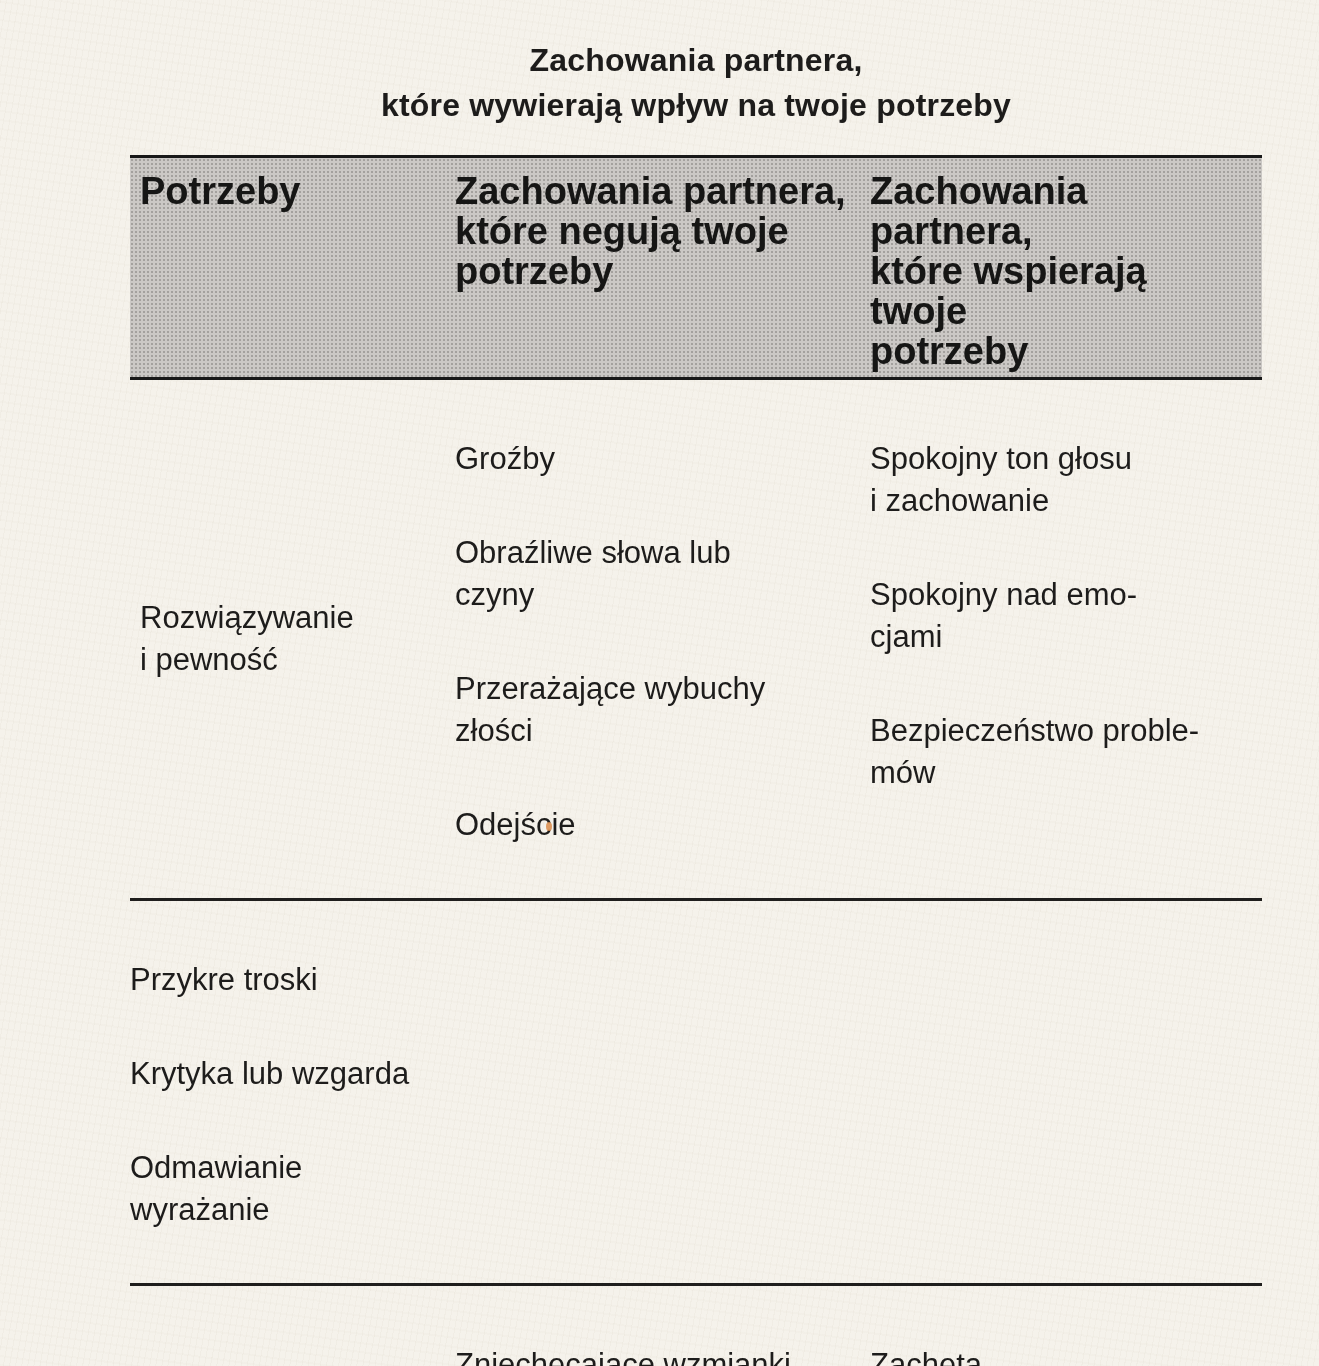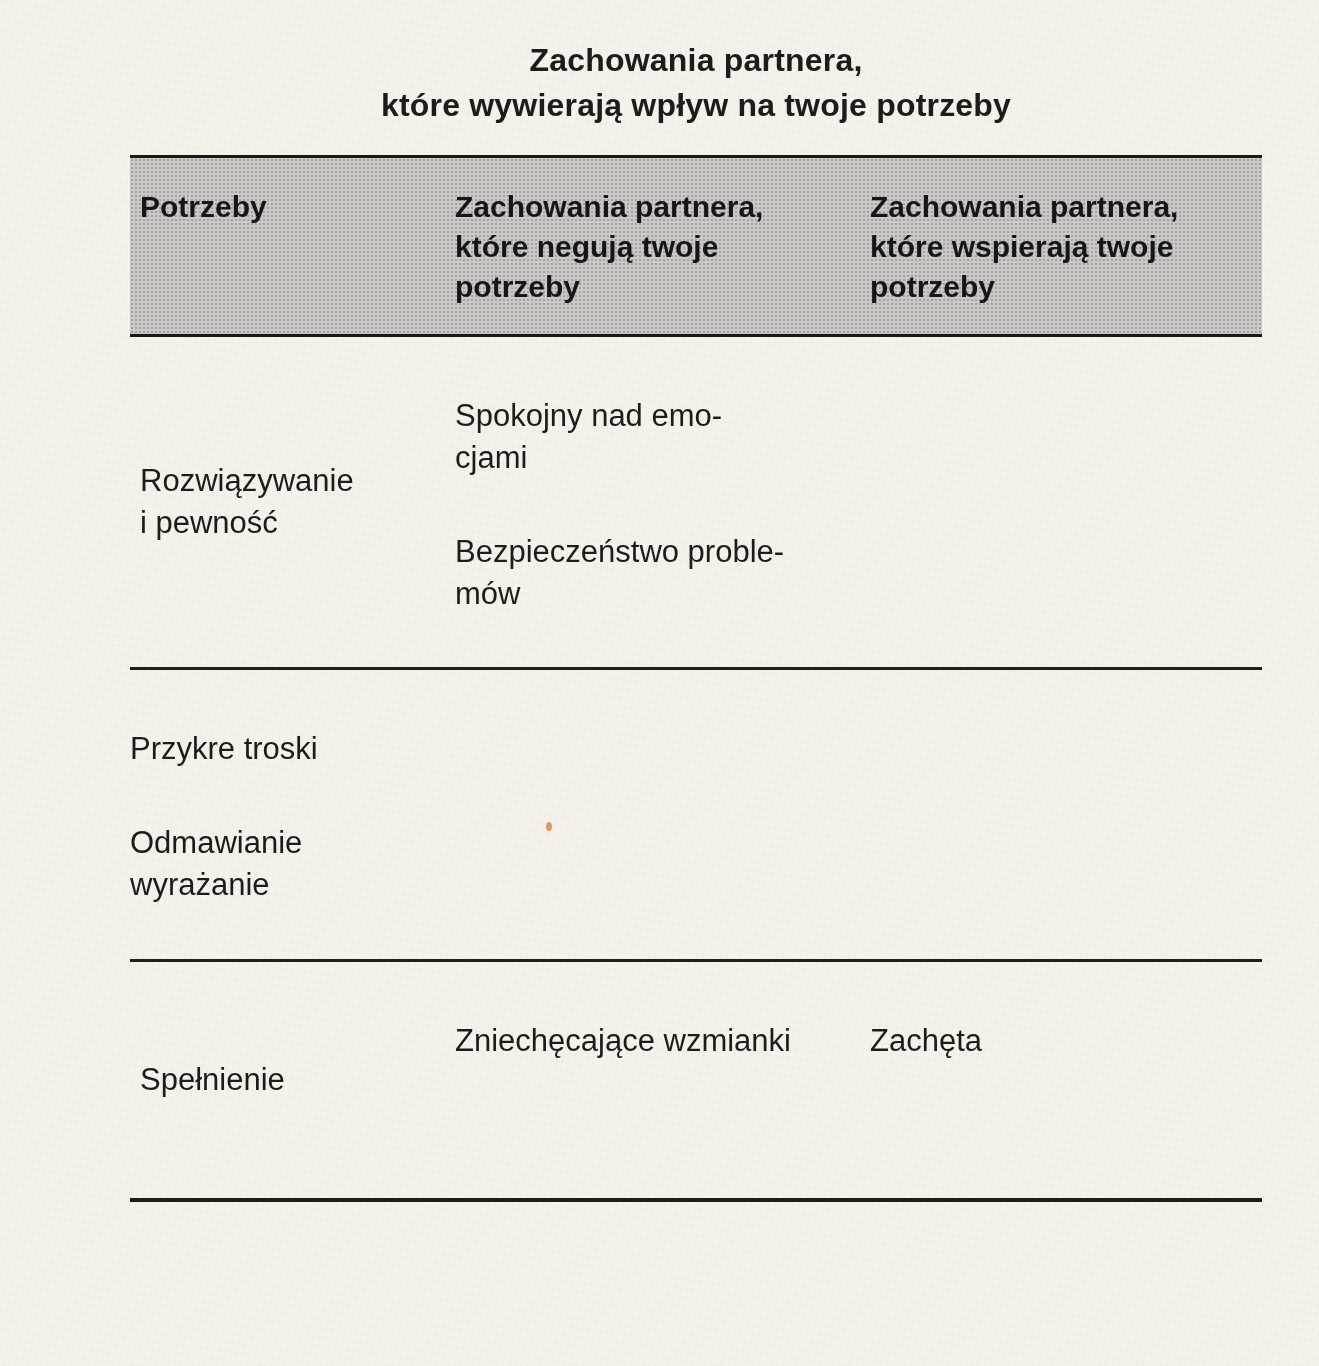--- a/index.html
+++ b/index.html
@@ -39,27 +39,26 @@
     display: grid;
     grid-template-columns: 325px 415px 392px;
     background-color: #cbc8c5;
     background-image: radial-gradient(rgba(72,69,66,0.30) 1px, rgba(0,0,0,0) 1.25px);
     background-size: 4px 4px;
     border-bottom: 3px solid #181818;
     min-height: 144px;
     box-sizing: border-box;
   }
   .th {
-    padding: 13px 10px 27px 0;
-    font-size: 30px;
+    padding: 13px 10px 6px 0;
+    font-size: 38px;
     font-weight: bold;
     line-height: 40px;
     white-space: pre-line;
     color: #161615;
-    margin-top: 16px;
   }
   .th.c1 { padding-left: 10px; }
   .trow {
     display: grid;
     grid-template-columns: 325px 415px 392px;
     border-bottom: 3px solid #1f1e1d;
     box-sizing: border-box;
   }
   .trow:last-child { border-bottom: none; }
   .trow.r1 { min-height: 305px; }
@@ -106,31 +105,42 @@
 które negują twoje
 potrzeby</div>
     <div class="th c3">Zachowania partnera,
 które wspierają twoje
 potrzeby</div>
   </div>
 
   <div class="trow r1">
     <div class="td need">Rozwiązywanie
 i pewność</div>
+    <div class="td c2">
+      <p>Groźby</p>
+      <p>Obraźliwe słowa lub
+czyny</p>
+      <p>Przerażające wybuchy
+złości</p>
+      <p>Odejście</p>
+    </div>
     <div class="td c3">
+      <p>Spokojny ton głosu
+i zachowanie</p>
       <p>Spokojny nad emo-
 cjami</p>
       <p>Bezpieczeństwo proble-
 mów</p>
     </div>
   </div>
 
   <div class="trow r2">
     <div class="td c2">
       <p>Przykre troski</p>
+      <p>Krytyka lub wzgarda</p>
       <p>Odmawianie wyrażanie</p>
     </div>
   </div>
 
   <div class="trow r3">
     <div class="td need">Spełnienie</div>
     <div class="td c2">
       <p>Zniechęcające wzmianki</p>
       
       

